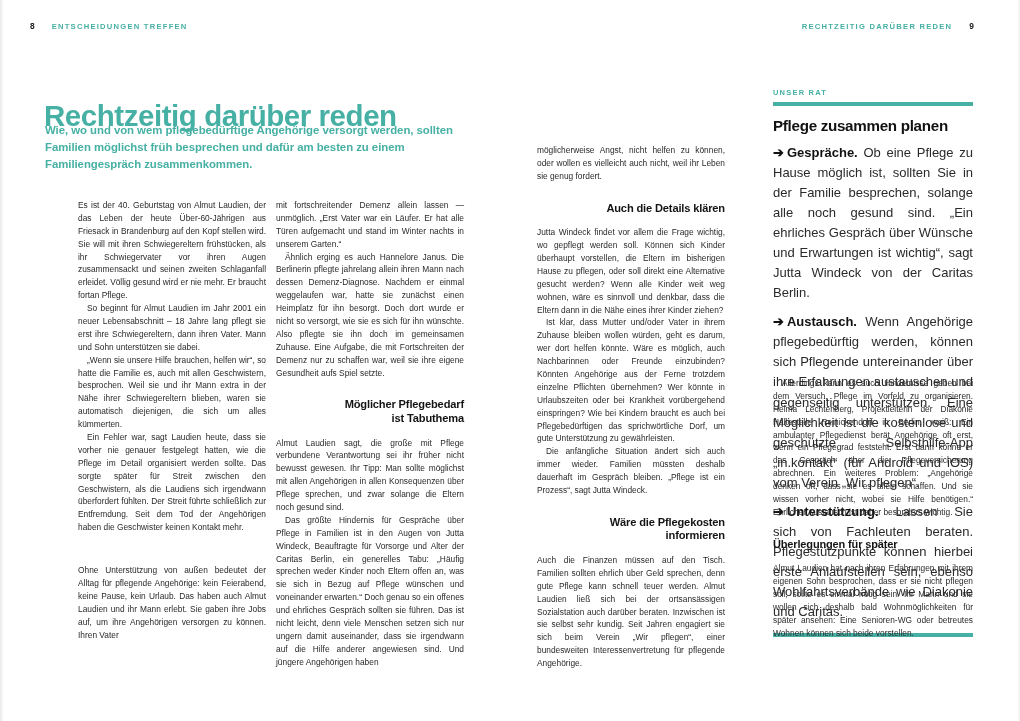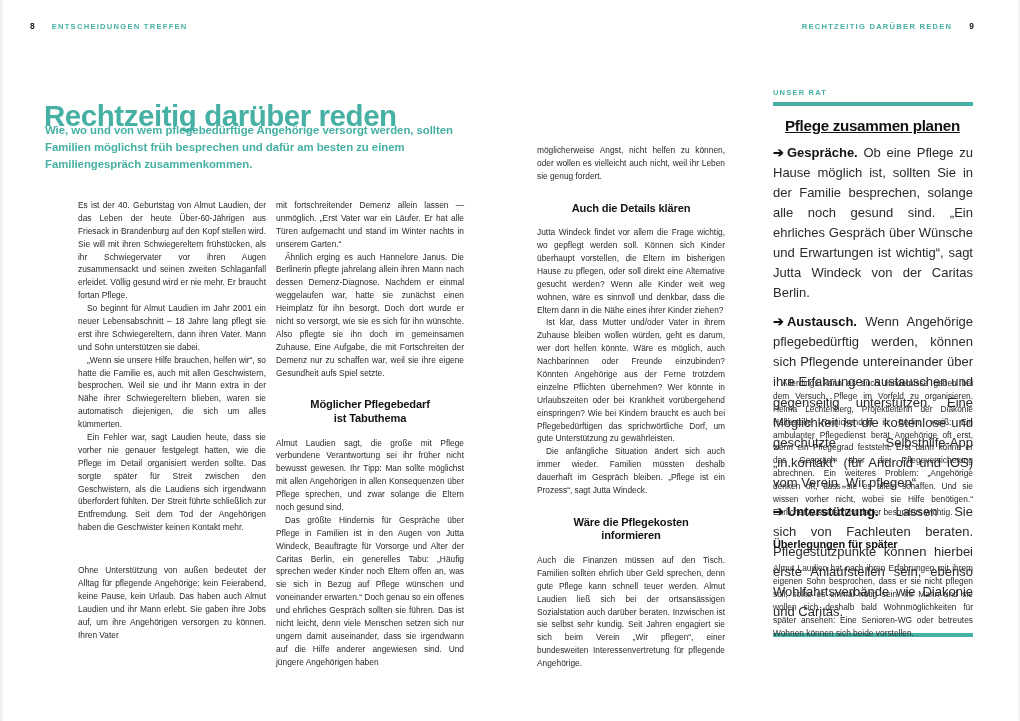--- a/index.html
+++ b/index.html
@@ -97,21 +97,21 @@
   }
   .col p + p { text-indent: 9px; }
 
   .col h3 {
     margin: 0;
     font-size: 11.1px;
     font-weight: 700;
     line-height: 1.22;
     color: #141414;
     letter-spacing: -0.15px;
-    text-align: center;
+    text-align: right;
     text-indent: 0;
   }
   .gap-before-head { height: 19px; }
   .gap-after-head  { height: 11px; }
 
   #col-1 { left: 78px;  top: 199px; width: 188px; }
   #col-2 { left: 276px; top: 199px; width: 188px; }
   #col-3 { left: 537px; top: 144px; width: 188px; }
 
   
@@ -128,27 +128,26 @@
     text-transform: uppercase;
     color: #46b0a4;
     margin-bottom: 5px;
   }
   .rule-teal {
     height: 4px;
     background: #46b0a4;
     width: 100%;
   }
   .rail-title {
-    margin: 11px 0 8px 12px;
+    margin: 11px 0 8px 0;
     font-size: 15.2px;
     font-weight: 700;
     color: #111111;
     line-height: 1.16;
     letter-spacing: -0.3px;
-    text-decoration: underline;
   }
   .rail-body {
     font-size: 13px;
     line-height: 1.545;
     color: #2a2a2a;
     text-align: justify;
   }
   .rail-body p { margin: 0 0 9px 0; }
   .rail-body p:last-child { margin-bottom: 0; }
   .arrow {

